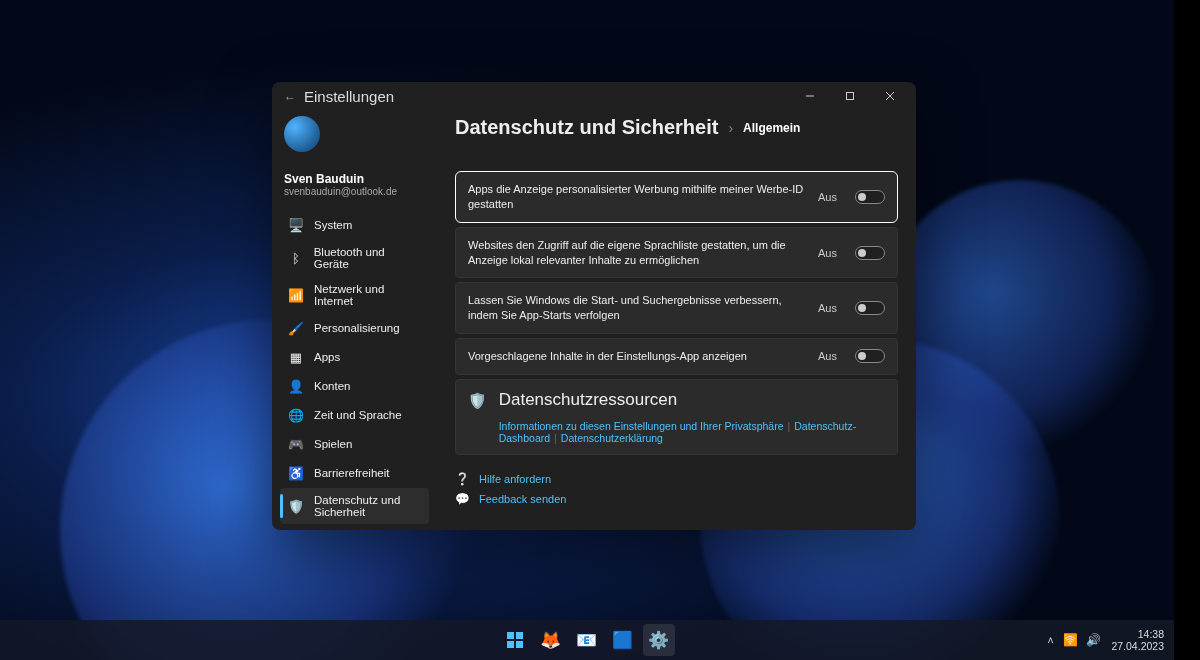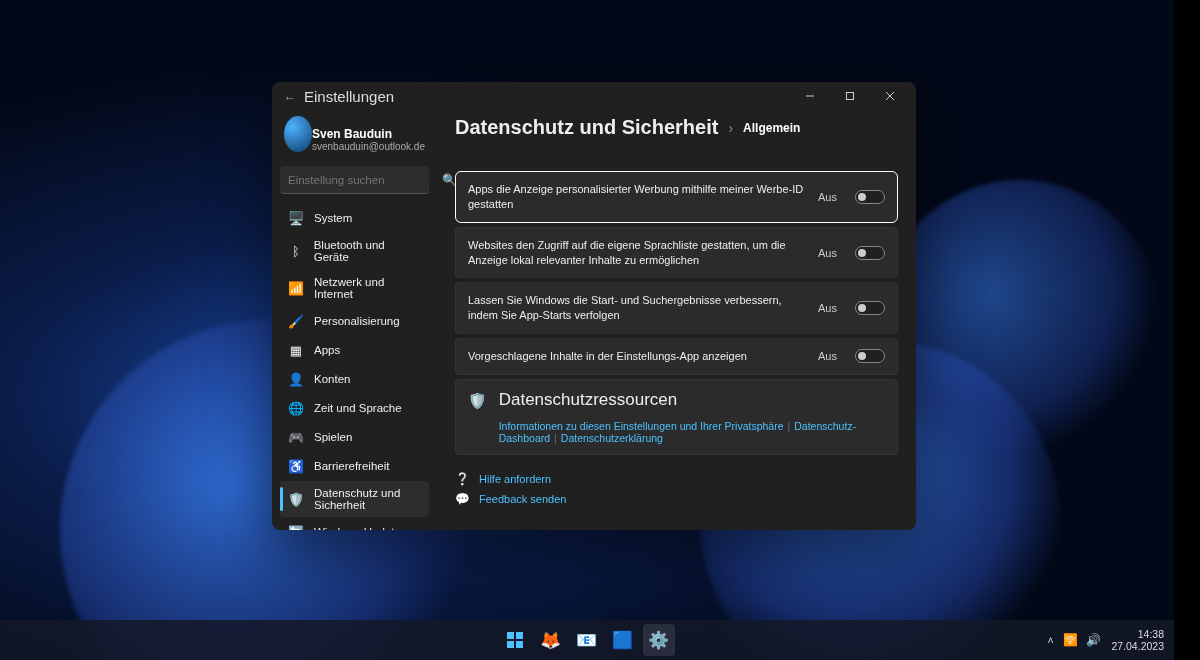--- a/index.html
+++ b/index.html
@@ -30,21 +30,21 @@
   .titlebar .back { width: 24px; text-align: center; color: #aaa; cursor: pointer; }
   .titlebar .title { flex: 0 0 auto; padding-left: 2px; color: #ddd; font-size: 15px; }
   .titlebar .spacer { flex: 1; }
   .win-btn { width: 40px; height: 28px; display: flex; align-items: center; justify-content: center; color: #ccc; cursor: pointer; }
   .win-btn svg { width: 10px; height: 10px; }
 
   .body { flex: 1; display: flex; }
 
   
   .sidebar { width: 165px; display: flex; flex-direction: column; padding: 0 8px 0 8px; }
-  .profile { display: flex; align-items: flex-end; gap: 0; padding: 6px 4px 14px 4px; }
+  .profile { display: flex; align-items: flex-start; gap: 20px; padding: 6px 4px 14px 4px; flex-direction: column; }
   .avatar { width: 36px; height: 36px; border-radius: 50%; background: radial-gradient(circle at 30% 30%, #4fb3ff, #0a3a6b); }
   .profile-name { font-size: 12px; font-weight: 600; }
   .profile-email { font-size: 10px; color: #aaa; }
   .search {
     display: flex; align-items: center; background: #2d2d2d; border-bottom: 1px solid #555;
     border-radius: 4px; padding: 4px 8px; margin-bottom: 10px; height: 28px;
   }
   .search input {
     flex: 1; background: transparent; border: none; outline: none; color: #ccc; font-size: 11.5px;
   }
@@ -148,24 +148,20 @@
 
   <div class="body">
     <div class="sidebar">
       <div class="profile">
         <div class="avatar"></div>
         <div>
           <div class="profile-name">Sven Bauduin</div>
           <div class="profile-email">svenbauduin@outlook.de</div>
         </div>
       </div>
-      <div class="search">
-        <input placeholder="Einstellung suchen" style="">
-        <span class="icon">🔍</span>
-      </div>
       <div class="nav" id="nav">
           <div class="nav-item">
             <span class="nav-icon">🖥️</span>
             <span>System</span>
           </div>
           <div class="nav-item">
             <span class="nav-icon">ᛒ</span>
             <span>Bluetooth und Geräte</span>
           </div>
           <div class="nav-item">

